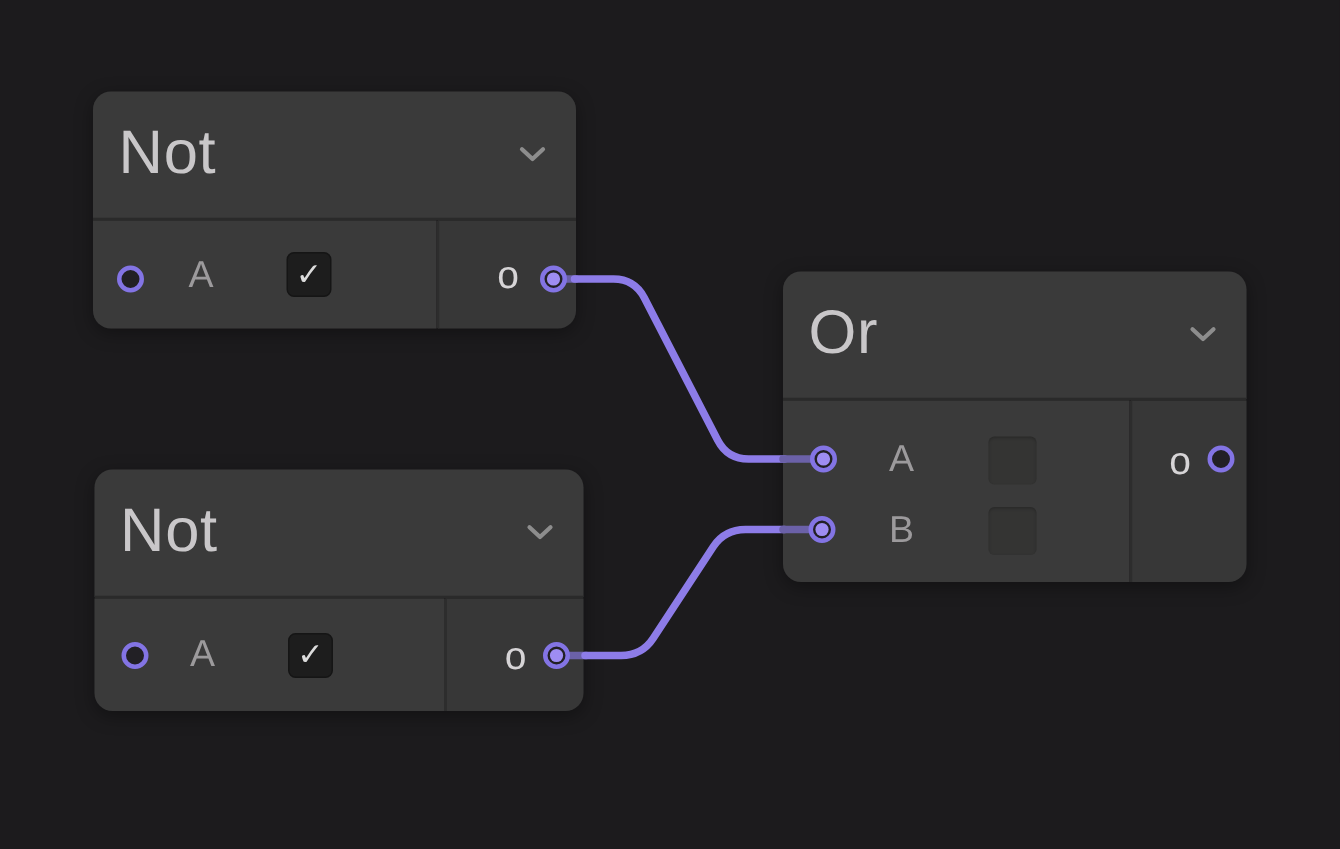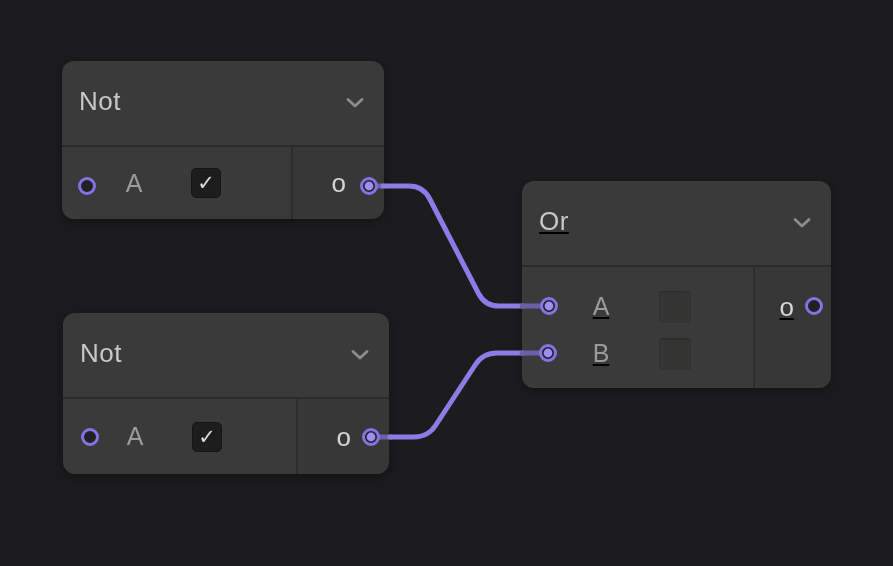--- a/index.html
+++ b/index.html
@@ -27,21 +27,21 @@
     border-radius: 12px 12px 0 0;
     border-bottom: 2px solid #2a2a2a;
     display: flex;
     align-items: center;
     justify-content: space-between;
     padding: 0 19px 0 17px;
     box-sizing: border-box;
     cursor: default;
   }
   .node-title {
-    font-size: 26px;
+    font-size: 41px;
     color: #c9c7c9;
     letter-spacing: 0.5px;
     line-height: 1;
     padding-bottom: 4px;
   }
   .chevron { display: flex; align-items: center; }
   .node-body {
     flex: 1;
     display: flex;
     align-items: stretch;
@@ -170,21 +170,21 @@
             <span>✓</span>
           </span>
         </div>
       </div>
       <div class="section-outputs">
         <span class="out-label">o</span>
       </div>
     </div>
   </div>
 
-  <div class="node or" style="left:522px; top:181px; width:309px; height:207px;text-decoration:underline;">
+  <div class="node or" style="left:522px; top:181px; width:309px; height:207px;">
     <div class="node-header">
       <span class="node-title">Or</span>
       <span class="chevron">
         <svg width="20" height="12" viewBox="0 0 20 12">
             <path d="M3 2.5 L10 9 L17 2.5" fill="none" stroke="#8d8d8d" stroke-width="2.8" stroke-linecap="round" stroke-linejoin="round"></path>
           </svg>
       </span>
     </div>
     <div class="node-body">
       <div class="section-inputs" style="width:229px;">

